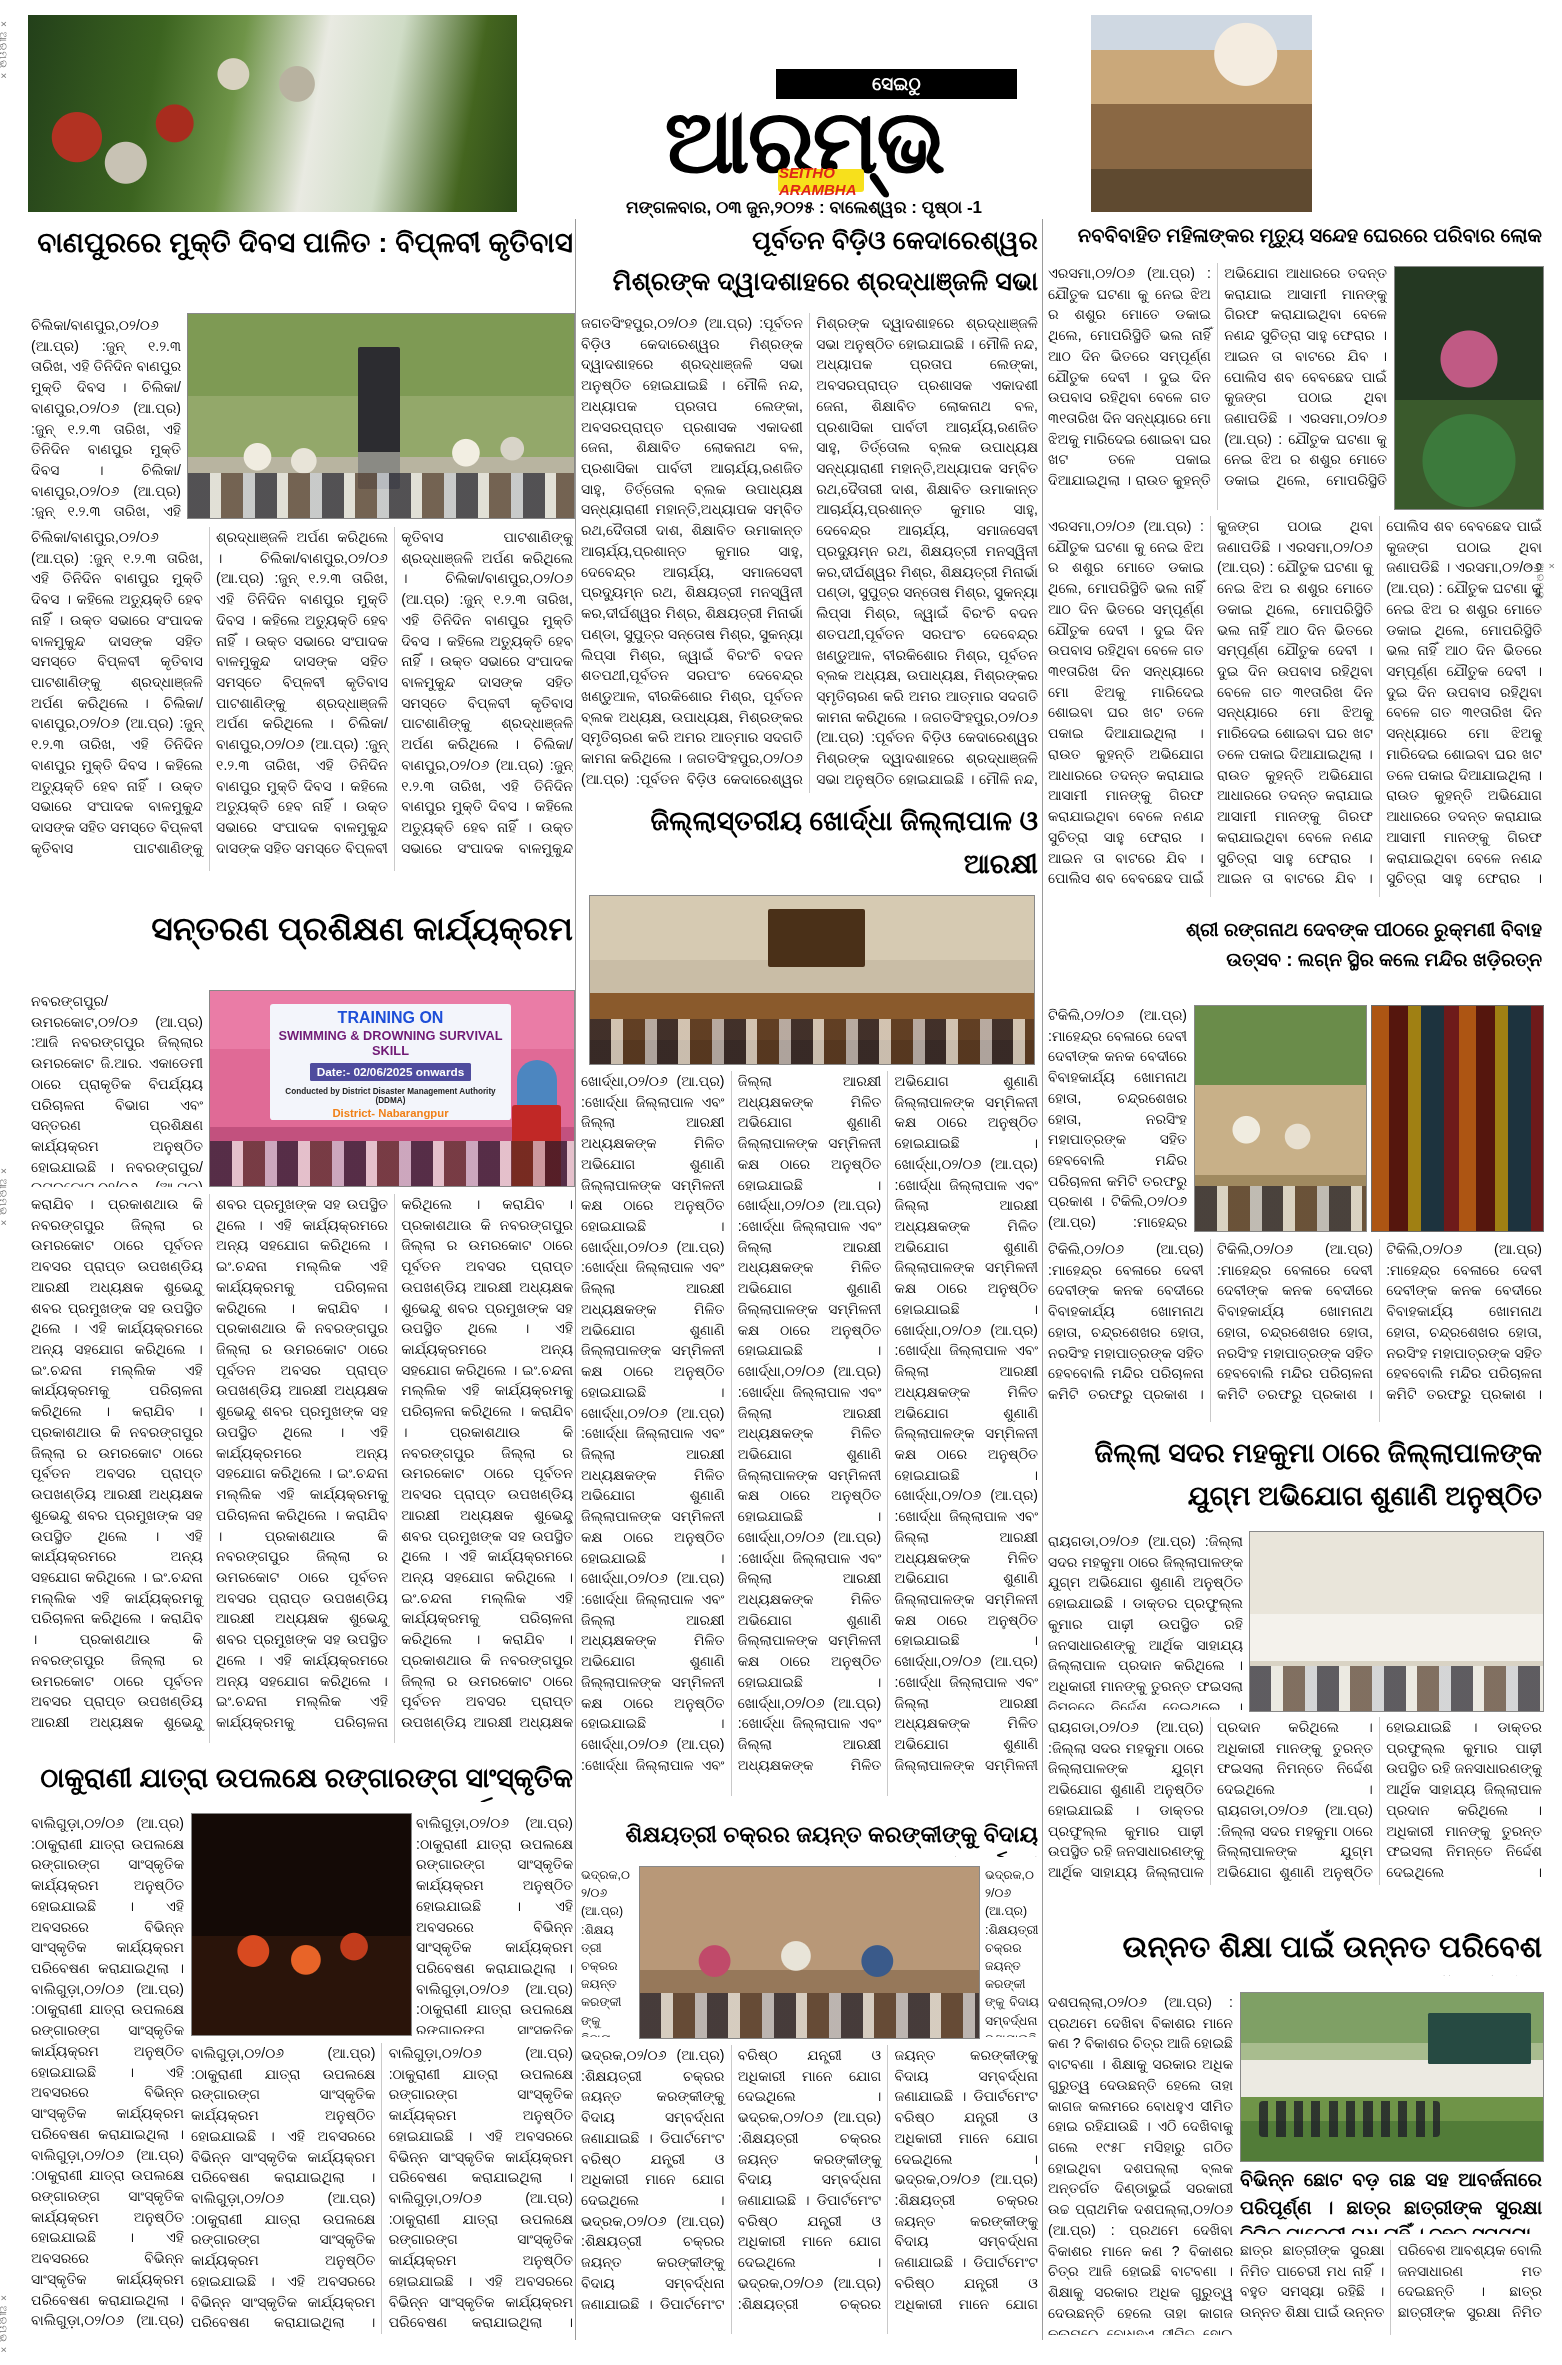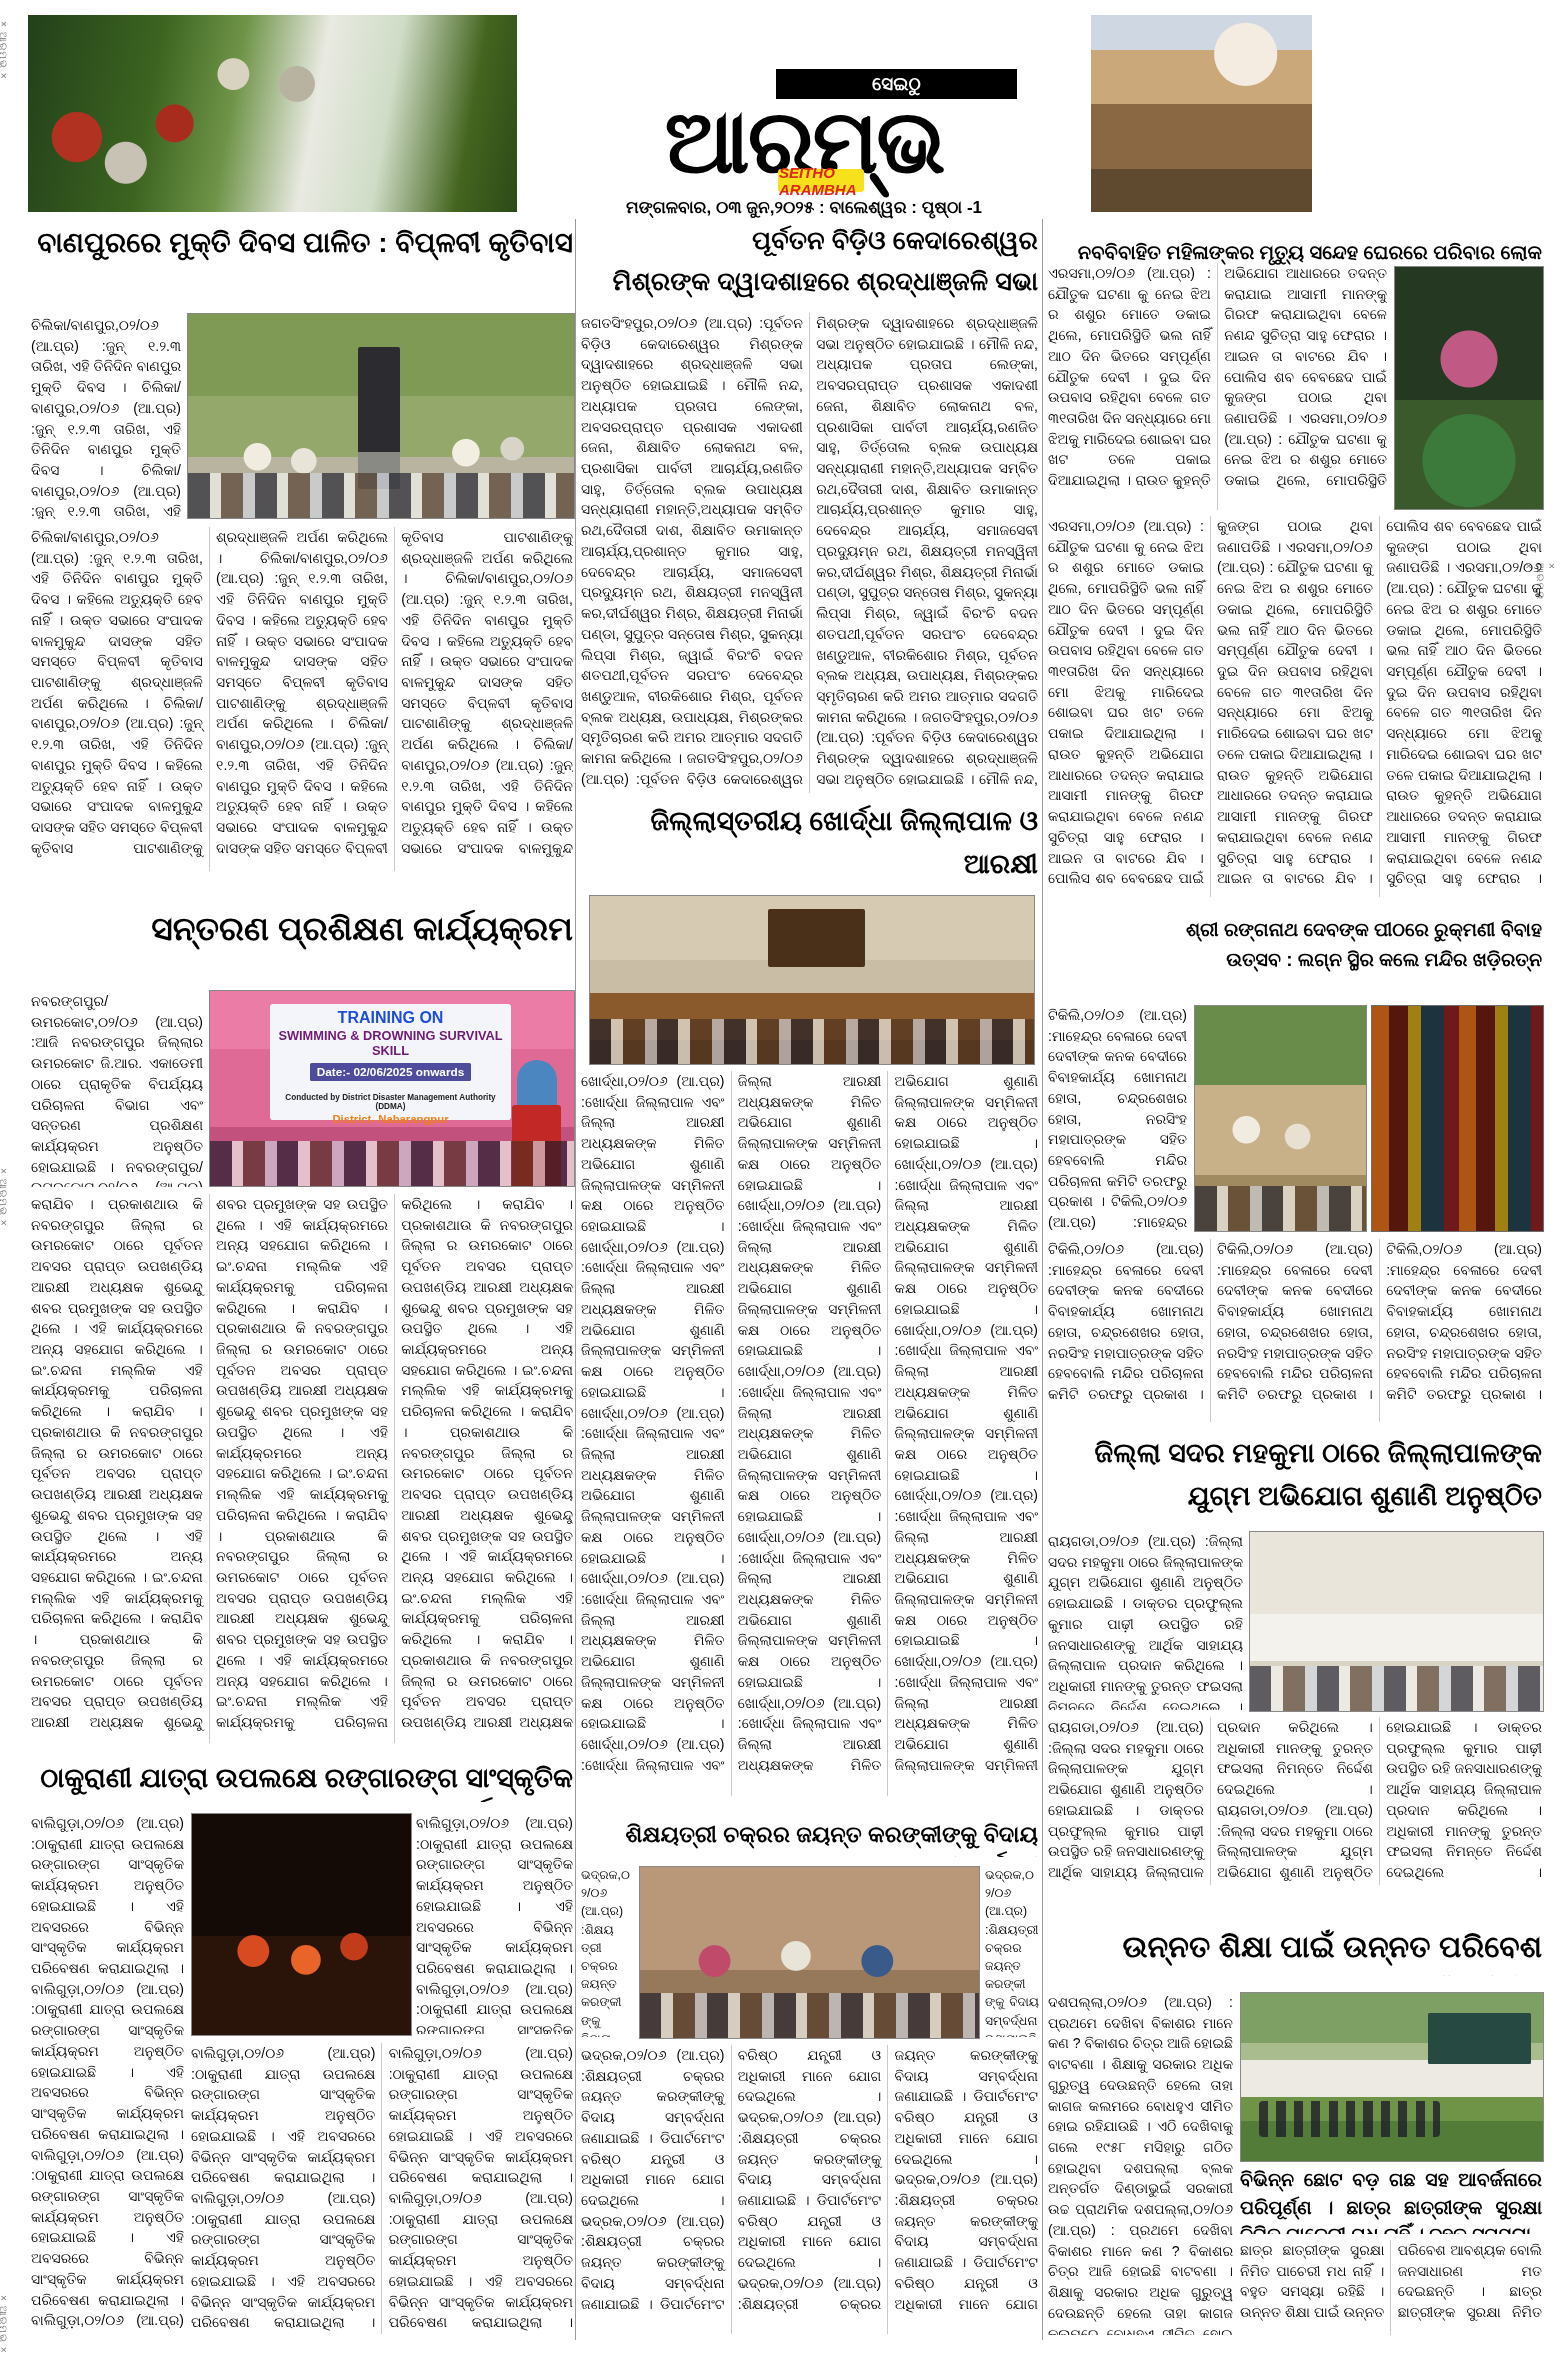--- a/index.html
+++ b/index.html
@@ -52,21 +52,21 @@
       linear-gradient(180deg,#7e9a54 0 40%,#93a86a 40% 70%,#b8b4a0 70%)}
   .pillar{position:absolute;left:44%;top:16%;width:11%;height:70%;
       background:linear-gradient(180deg,#2c2c30 0 74%,#8a8a84 74%);border-radius:2px}
   .ph-a2{background:linear-gradient(180deg,#ea7ca6 0 30%,#e06a96 30% 70%,#c2517e 70%)}
   .swimbanner{position:absolute;left:60px;top:13.3px;width:241px;height:116px;background:#f3f5fb;
       border-radius:3.1px;text-align:center;padding:5.1px 4.1px;box-sizing:border-box}
   .sb1{color:#1d4ed8;font-weight:800;font-size:16px;line-height:1.15}
   .sb2{color:#701a75;font-weight:700;font-size:12.8px;line-height:1.2}
   .sb3{display:inline-block;background:#4f4c9e;color:#fff;font-weight:700;font-size:11.8px;
       padding:2px 7.2px;margin-top:4.1px;border-radius:1.5px}
-  .sb4{color:#222;font-weight:700;font-size:8.2px;margin-top:12px}
+  .sb4{color:#222;font-weight:700;font-size:8.2px;margin-top:6px}
   .sb5{color:#111;font-weight:800;font-size:11.3px;margin-top:2px}
   .sb5 span{color:#f08018}
   .podium{position:absolute;right:13.3px;bottom:0;width:49px;height:81px;background:#c12826;border-radius:3.1px 3.1px 0 0}
   .speaker{position:absolute;right:17.4px;bottom:77px;width:40px;height:49px;border-radius:20.5px 20.5px 4.1px 4.1px;
       background:#4c86c0}
   .ph-b2{background:linear-gradient(180deg,#d6cab2 0 38%,#c9bda6 38% 58%,#8a5a2c 58% 86%,#6e4722 86%)}
   .screenb{position:absolute;left:40%;top:8%;width:22%;height:34%;background:#4a3категория018;background:#4a3018;border-radius:2px}
   .ph-c1{background:
       radial-gradient(circle at 50% 38%,#c05a84 0 28px,transparent 29px),
       radial-gradient(circle at 50% 80%,#3c7a3c 0 46px,transparent 47px),
@@ -170,21 +170,21 @@
 <div class="bt cols3" style="left:581px;top:1071px;width:457px;height:725px">ଖୋର୍ଦ୍ଧା,୦୨/୦୬ (ଆ.ପ୍ର) :ଖୋର୍ଦ୍ଧା ଜିଲ୍ଲାପାଳ ଏବଂ ଜିଲ୍ଲା ଆରକ୍ଷୀ ଅଧ୍ୟକ୍ଷକଙ୍କ ମିଳିତ ଅଭିଯୋଗ ଶୁଣାଣି ଜିଲ୍ଲାପାଳଙ୍କ ସମ୍ମିଳନୀ କକ୍ଷ ଠାରେ ଅନୁଷ୍ଠିତ ହୋଇଯାଇଛି । ଖୋର୍ଦ୍ଧା,୦୨/୦୬ (ଆ.ପ୍ର) :ଖୋର୍ଦ୍ଧା ଜିଲ୍ଲାପାଳ ଏବଂ ଜିଲ୍ଲା ଆରକ୍ଷୀ ଅଧ୍ୟକ୍ଷକଙ୍କ ମିଳିତ ଅଭିଯୋଗ ଶୁଣାଣି ଜିଲ୍ଲାପାଳଙ୍କ ସମ୍ମିଳନୀ କକ୍ଷ ଠାରେ ଅନୁଷ୍ଠିତ ହୋଇଯାଇଛି । ଖୋର୍ଦ୍ଧା,୦୨/୦୬ (ଆ.ପ୍ର) :ଖୋର୍ଦ୍ଧା ଜିଲ୍ଲାପାଳ ଏବଂ ଜିଲ୍ଲା ଆରକ୍ଷୀ ଅଧ୍ୟକ୍ଷକଙ୍କ ମିଳିତ ଅଭିଯୋଗ ଶୁଣାଣି ଜିଲ୍ଲାପାଳଙ୍କ ସମ୍ମିଳନୀ କକ୍ଷ ଠାରେ ଅନୁଷ୍ଠିତ ହୋଇଯାଇଛି । ଖୋର୍ଦ୍ଧା,୦୨/୦୬ (ଆ.ପ୍ର) :ଖୋର୍ଦ୍ଧା ଜିଲ୍ଲାପାଳ ଏବଂ ଜିଲ୍ଲା ଆରକ୍ଷୀ ଅଧ୍ୟକ୍ଷକଙ୍କ ମିଳିତ ଅଭିଯୋଗ ଶୁଣାଣି ଜିଲ୍ଲାପାଳଙ୍କ ସମ୍ମିଳନୀ କକ୍ଷ ଠାରେ ଅନୁଷ୍ଠିତ ହୋଇଯାଇଛି । ଖୋର୍ଦ୍ଧା,୦୨/୦୬ (ଆ.ପ୍ର) :ଖୋର୍ଦ୍ଧା ଜିଲ୍ଲାପାଳ ଏବଂ ଜିଲ୍ଲା ଆରକ୍ଷୀ ଅଧ୍ୟକ୍ଷକଙ୍କ ମିଳିତ ଅଭିଯୋଗ ଶୁଣାଣି ଜିଲ୍ଲାପାଳଙ୍କ ସମ୍ମିଳନୀ କକ୍ଷ ଠାରେ ଅନୁଷ୍ଠିତ ହୋଇଯାଇଛି । ଖୋର୍ଦ୍ଧା,୦୨/୦୬ (ଆ.ପ୍ର) :ଖୋର୍ଦ୍ଧା ଜିଲ୍ଲାପାଳ ଏବଂ ଜିଲ୍ଲା ଆରକ୍ଷୀ ଅଧ୍ୟକ୍ଷକଙ୍କ ମିଳିତ ଅଭିଯୋଗ ଶୁଣାଣି ଜିଲ୍ଲାପାଳଙ୍କ ସମ୍ମିଳନୀ କକ୍ଷ ଠାରେ ଅନୁଷ୍ଠିତ ହୋଇଯାଇଛି । ଖୋର୍ଦ୍ଧା,୦୨/୦୬ (ଆ.ପ୍ର) :ଖୋର୍ଦ୍ଧା ଜିଲ୍ଲାପାଳ ଏବଂ ଜିଲ୍ଲା ଆରକ୍ଷୀ ଅଧ୍ୟକ୍ଷକଙ୍କ ମିଳିତ ଅଭିଯୋଗ ଶୁଣାଣି ଜିଲ୍ଲାପାଳଙ୍କ ସମ୍ମିଳନୀ କକ୍ଷ ଠାରେ ଅନୁଷ୍ଠିତ ହୋଇଯାଇଛି । ଖୋର୍ଦ୍ଧା,୦୨/୦୬ (ଆ.ପ୍ର) :ଖୋର୍ଦ୍ଧା ଜିଲ୍ଲାପାଳ ଏବଂ ଜିଲ୍ଲା ଆରକ୍ଷୀ ଅଧ୍ୟକ୍ଷକଙ୍କ ମିଳିତ ଅଭିଯୋଗ ଶୁଣାଣି ଜିଲ୍ଲାପାଳଙ୍କ ସମ୍ମିଳନୀ କକ୍ଷ ଠାରେ ଅନୁଷ୍ଠିତ ହୋଇଯାଇଛି । ଖୋର୍ଦ୍ଧା,୦୨/୦୬ (ଆ.ପ୍ର) :ଖୋର୍ଦ୍ଧା ଜିଲ୍ଲାପାଳ ଏବଂ ଜିଲ୍ଲା ଆରକ୍ଷୀ ଅଧ୍ୟକ୍ଷକଙ୍କ ମିଳିତ ଅଭିଯୋଗ ଶୁଣାଣି ଜିଲ୍ଲାପାଳଙ୍କ ସମ୍ମିଳନୀ କକ୍ଷ ଠାରେ ଅନୁଷ୍ଠିତ ହୋଇଯାଇଛି । ଖୋର୍ଦ୍ଧା,୦୨/୦୬ (ଆ.ପ୍ର) :ଖୋର୍ଦ୍ଧା ଜିଲ୍ଲାପାଳ ଏବଂ ଜିଲ୍ଲା ଆରକ୍ଷୀ ଅଧ୍ୟକ୍ଷକଙ୍କ ମିଳିତ ଅଭିଯୋଗ ଶୁଣାଣି ଜିଲ୍ଲାପାଳଙ୍କ ସମ୍ମିଳନୀ କକ୍ଷ ଠାରେ ଅନୁଷ୍ଠିତ ହୋଇଯାଇଛି । ଖୋର୍ଦ୍ଧା,୦୨/୦୬ (ଆ.ପ୍ର) :ଖୋର୍ଦ୍ଧା ଜିଲ୍ଲାପାଳ ଏବଂ ଜିଲ୍ଲା ଆରକ୍ଷୀ ଅଧ୍ୟକ୍ଷକଙ୍କ ମିଳିତ ଅଭିଯୋଗ ଶୁଣାଣି ଜିଲ୍ଲାପାଳଙ୍କ ସମ୍ମିଳନୀ କକ୍ଷ ଠାରେ ଅନୁଷ୍ଠିତ ହୋଇଯାଇଛି । ଖୋର୍ଦ୍ଧା,୦୨/୦୬ (ଆ.ପ୍ର) :ଖୋର୍ଦ୍ଧା ଜିଲ୍ଲାପାଳ ଏବଂ ଜିଲ୍ଲା ଆରକ୍ଷୀ ଅଧ୍ୟକ୍ଷକଙ୍କ ମିଳିତ ଅଭିଯୋଗ ଶୁଣାଣି ଜିଲ୍ଲାପାଳଙ୍କ ସମ୍ମିଳନୀ କକ୍ଷ ଠାରେ ଅନୁଷ୍ଠିତ ହୋଇଯାଇଛି । ଖୋର୍ଦ୍ଧା,୦୨/୦୬ (ଆ.ପ୍ର) :ଖୋର୍ଦ୍ଧା ଜିଲ୍ଲାପାଳ ଏବଂ ଜିଲ୍ଲା ଆରକ୍ଷୀ ଅଧ୍ୟକ୍ଷକଙ୍କ ମିଳିତ ଅଭିଯୋଗ ଶୁଣାଣି ଜିଲ୍ଲାପାଳଙ୍କ ସମ୍ମିଳନୀ କକ୍ଷ ଠାରେ ଅନୁଷ୍ଠିତ ହୋଇଯାଇଛି । ଖୋର୍ଦ୍ଧା,୦୨/୦୬ (ଆ.ପ୍ର) :ଖୋର୍ଦ୍ଧା ଜିଲ୍ଲାପାଳ ଏବଂ ଜିଲ୍ଲା ଆରକ୍ଷୀ ଅଧ୍ୟକ୍ଷକଙ୍କ ମିଳିତ ଅଭିଯୋଗ ଶୁଣାଣି ଜିଲ୍ଲାପାଳଙ୍କ ସମ୍ମିଳନୀ କକ୍ଷ ଠାରେ ଅନୁଷ୍ଠିତ ହୋଇଯାଇଛି ।</div>
 
 <div class="hl" style="left:581px;top:1820px;width:457px;height:37px;font-size:22.5px;line-height:1.35">
   <div>ଶିକ୍ଷୟତ୍ରୀ ଚକ୍ରର ଜୟନ୍ତ କରଙ୍କୀଙ୍କୁ ବିଦାୟ ସମ୍ବର୍ଦ୍ଧନା</div>
 </div>
 <div class="bt" style="left:581px;top:1866px;width:52px;height:171px;font-size:12.3px">ଭଦ୍ରକ,୦୨/୦୬ (ଆ.ପ୍ର) :ଶିକ୍ଷୟତ୍ରୀ ଚକ୍ରର ଜୟନ୍ତ କରଙ୍କୀଙ୍କୁ ବିଦାୟ ସମ୍ବର୍ଦ୍ଧନା ଜଣାଯାଇଛି । ଡିପାର୍ଟମେଂଟ ବରିଷ୍ଠ ଯନ୍ତ୍ରୀ ଓ ଅଧିକାରୀ ମାନେ ଯୋଗ ଦେଇଥିଲେ । ଭଦ୍ରକ,୦୨/୦୬ (ଆ.ପ୍ର) :ଶିକ୍ଷୟତ୍ରୀ ଚକ୍ରର ଜୟନ୍ତ କରଙ୍କୀଙ୍କୁ ବିଦାୟ ସମ୍ବର୍ଦ୍ଧନା ଜଣାଯାଇଛି । ଡିପାର୍ଟମେଂଟ ବରିଷ୍ଠ ଯନ୍ତ୍ରୀ ଓ ଅଧିକାରୀ ମାନେ ଯୋଗ ଦେଇଥିଲେ ।</div>
 <div class="ph ph-b3 crowd" style="left:639px;top:1866px;width:339px;height:171px"></div>
 <div class="bt" style="left:985px;top:1866px;width:54px;height:171px;font-size:12.3px">ଭଦ୍ରକ,୦୨/୦୬ (ଆ.ପ୍ର) :ଶିକ୍ଷୟତ୍ରୀ ଚକ୍ରର ଜୟନ୍ତ କରଙ୍କୀଙ୍କୁ ବିଦାୟ ସମ୍ବର୍ଦ୍ଧନା ଜଣାଯାଇଛି । ଡିପାର୍ଟମେଂଟ ବରିଷ୍ଠ ଯନ୍ତ୍ରୀ ଓ ଅଧିକାରୀ ମାନେ ଯୋଗ ଦେଇଥିଲେ । ଭଦ୍ରକ,୦୨/୦୬ (ଆ.ପ୍ର) :ଶିକ୍ଷୟତ୍ରୀ ଚକ୍ରର ଜୟନ୍ତ କରଙ୍କୀଙ୍କୁ ବିଦାୟ ସମ୍ବର୍ଦ୍ଧନା ଜଣାଯାଇଛି । ଡିପାର୍ଟମେଂଟ ବରିଷ୍ଠ ଯନ୍ତ୍ରୀ ଓ ଅଧିକାରୀ ମାନେ ଯୋଗ ଦେଇଥିଲେ ।</div>
 <div class="bt cols3" style="left:581px;top:2045px;width:457px;height:289px">ଭଦ୍ରକ,୦୨/୦୬ (ଆ.ପ୍ର) :ଶିକ୍ଷୟତ୍ରୀ ଚକ୍ରର ଜୟନ୍ତ କରଙ୍କୀଙ୍କୁ ବିଦାୟ ସମ୍ବର୍ଦ୍ଧନା ଜଣାଯାଇଛି । ଡିପାର୍ଟମେଂଟ ବରିଷ୍ଠ ଯନ୍ତ୍ରୀ ଓ ଅଧିକାରୀ ମାନେ ଯୋଗ ଦେଇଥିଲେ । ଭଦ୍ରକ,୦୨/୦୬ (ଆ.ପ୍ର) :ଶିକ୍ଷୟତ୍ରୀ ଚକ୍ରର ଜୟନ୍ତ କରଙ୍କୀଙ୍କୁ ବିଦାୟ ସମ୍ବର୍ଦ୍ଧନା ଜଣାଯାଇଛି । ଡିପାର୍ଟମେଂଟ ବରିଷ୍ଠ ଯନ୍ତ୍ରୀ ଓ ଅଧିକାରୀ ମାନେ ଯୋଗ ଦେଇଥିଲେ । ଭଦ୍ରକ,୦୨/୦୬ (ଆ.ପ୍ର) :ଶିକ୍ଷୟତ୍ରୀ ଚକ୍ରର ଜୟନ୍ତ କରଙ୍କୀଙ୍କୁ ବିଦାୟ ସମ୍ବର୍ଦ୍ଧନା ଜଣାଯାଇଛି । ଡିପାର୍ଟମେଂଟ ବରିଷ୍ଠ ଯନ୍ତ୍ରୀ ଓ ଅଧିକାରୀ ମାନେ ଯୋଗ ଦେଇଥିଲେ । ଭଦ୍ରକ,୦୨/୦୬ (ଆ.ପ୍ର) :ଶିକ୍ଷୟତ୍ରୀ ଚକ୍ରର ଜୟନ୍ତ କରଙ୍କୀଙ୍କୁ ବିଦାୟ ସମ୍ବର୍ଦ୍ଧନା ଜଣାଯାଇଛି । ଡିପାର୍ଟମେଂଟ ବରିଷ୍ଠ ଯନ୍ତ୍ରୀ ଓ ଅଧିକାରୀ ମାନେ ଯୋଗ ଦେଇଥିଲେ । ଭଦ୍ରକ,୦୨/୦୬ (ଆ.ପ୍ର) :ଶିକ୍ଷୟତ୍ରୀ ଚକ୍ରର ଜୟନ୍ତ କରଙ୍କୀଙ୍କୁ ବିଦାୟ ସମ୍ବର୍ଦ୍ଧନା ଜଣାଯାଇଛି । ଡିପାର୍ଟମେଂଟ ବରିଷ୍ଠ ଯନ୍ତ୍ରୀ ଓ ଅଧିକାରୀ ମାନେ ଯୋଗ ଦେଇଥିଲେ । ଭଦ୍ରକ,୦୨/୦୬ (ଆ.ପ୍ର) :ଶିକ୍ଷୟତ୍ରୀ ଚକ୍ରର ଜୟନ୍ତ କରଙ୍କୀଙ୍କୁ ବିଦାୟ ସମ୍ବର୍ଦ୍ଧନା ଜଣାଯାଇଛି । ଡିପାର୍ଟମେଂଟ ବରିଷ୍ଠ ଯନ୍ତ୍ରୀ ଓ ଅଧିକାରୀ ମାନେ ଯୋଗ ଦେଇଥିଲେ ।</div>
 
-<div class="hl" style="left:1048px;top:239px;width:494px;height:32px;font-size:19.5px;line-height:1.4;white-space:nowrap">
+<div class="hl" style="left:1048px;top:222px;width:494px;height:32px;font-size:19.5px;line-height:1.4;white-space:nowrap">
   <div>ନବବିବାହିତ ମହିଳାଙ୍କର ମୃତ୍ୟୁ ସନ୍ଦେହ ଘେରରେ ପରିବାର ଲୋକ</div>
 </div>
 <div class="bt cols2" style="left:1048px;top:263px;width:339px;height:247px">ଏରସମା,୦୨/୦୬ (ଆ.ପ୍ର) : ଯୌତୁକ ଘଟଣା କୁ ନେଇ ଝିଅ ର ଶଶୁର ମୋତେ ଡକାଇ ଥିଲେ, ମୋପରିସ୍ଥିତି ଭଲ ନାହିଁ ଆଠ ଦିନ ଭିତରେ ସମ୍ପୂର୍ଣ୍ଣ ଯୌତୁକ ଦେବୀ । ଦୁଇ ଦିନ ଉପବାସ ରହିଥିବା ବେଳେ ଗତ ୩୧ତାରିଖ ଦିନ ସନ୍ଧ୍ୟାରେ ମୋ ଝିଅକୁ ମାରିଦେଇ ଶୋଇବା ଘର ଖଟ ତଳେ ପକାଇ ଦିଆଯାଇଥିଲା । ରାଉତ କୁହନ୍ତି ଅଭିଯୋଗ ଆଧାରରେ ତଦନ୍ତ କରାଯାଇ ଆସାମୀ ମାନଙ୍କୁ ଗିରଫ କରାଯାଇଥିବା ବେଳେ ନଣନ୍ଦ ସୁଚିତ୍ରା ସାହୁ ଫେରାର । ଆଇନ ତା ବାଟରେ ଯିବ । ପୋଲିସ ଶବ ବେବଛେଦ ପାଇଁ କୁଜଙ୍ଗ ପଠାଇ ଥିବା ଜଣାପଡିଛି । ଏରସମା,୦୨/୦୬ (ଆ.ପ୍ର) : ଯୌତୁକ ଘଟଣା କୁ ନେଇ ଝିଅ ର ଶଶୁର ମୋତେ ଡକାଇ ଥିଲେ, ମୋପରିସ୍ଥିତି ଭଲ ନାହିଁ ଆଠ ଦିନ ଭିତରେ ସମ୍ପୂର୍ଣ୍ଣ ଯୌତୁକ ଦେବୀ । ଦୁଇ ଦିନ ଉପବାସ ରହିଥିବା ବେଳେ ଗତ ୩୧ତାରିଖ ଦିନ ସନ୍ଧ୍ୟାରେ ମୋ ଝିଅକୁ ମାରିଦେଇ ଶୋଇବା ଘର ଖଟ ତଳେ ପକାଇ ଦିଆଯାଇଥିଲା । ରାଉତ କୁହନ୍ତି ଅଭିଯୋଗ ଆଧାରରେ ତଦନ୍ତ କରାଯାଇ ଆସାମୀ ମାନଙ୍କୁ ଗିରଫ କରାଯାଇଥିବା ବେଳେ ନଣନ୍ଦ ସୁଚିତ୍ରା ସାହୁ ଫେରାର । ଆଇନ ତା ବାଟରେ ଯିବ । ପୋଲିସ ଶବ ବେବଛେଦ ପାଇଁ କୁଜଙ୍ଗ ପଠାଇ ଥିବା ଜଣାପଡିଛି ।</div>
 <div class="ph ph-c1" style="left:1394px;top:266px;width:148px;height:242px"></div>
 <div class="bt cols3" style="left:1048px;top:516px;width:494px;height:381px">ଏରସମା,୦୨/୦୬ (ଆ.ପ୍ର) : ଯୌତୁକ ଘଟଣା କୁ ନେଇ ଝିଅ ର ଶଶୁର ମୋତେ ଡକାଇ ଥିଲେ, ମୋପରିସ୍ଥିତି ଭଲ ନାହିଁ ଆଠ ଦିନ ଭିତରେ ସମ୍ପୂର୍ଣ୍ଣ ଯୌତୁକ ଦେବୀ । ଦୁଇ ଦିନ ଉପବାସ ରହିଥିବା ବେଳେ ଗତ ୩୧ତାରିଖ ଦିନ ସନ୍ଧ୍ୟାରେ ମୋ ଝିଅକୁ ମାରିଦେଇ ଶୋଇବା ଘର ଖଟ ତଳେ ପକାଇ ଦିଆଯାଇଥିଲା । ରାଉତ କୁହନ୍ତି ଅଭିଯୋଗ ଆଧାରରେ ତଦନ୍ତ କରାଯାଇ ଆସାମୀ ମାନଙ୍କୁ ଗିରଫ କରାଯାଇଥିବା ବେଳେ ନଣନ୍ଦ ସୁଚିତ୍ରା ସାହୁ ଫେରାର । ଆଇନ ତା ବାଟରେ ଯିବ । ପୋଲିସ ଶବ ବେବଛେଦ ପାଇଁ କୁଜଙ୍ଗ ପଠାଇ ଥିବା ଜଣାପଡିଛି । ଏରସମା,୦୨/୦୬ (ଆ.ପ୍ର) : ଯୌତୁକ ଘଟଣା କୁ ନେଇ ଝିଅ ର ଶଶୁର ମୋତେ ଡକାଇ ଥିଲେ, ମୋପରିସ୍ଥିତି ଭଲ ନାହିଁ ଆଠ ଦିନ ଭିତରେ ସମ୍ପୂର୍ଣ୍ଣ ଯୌତୁକ ଦେବୀ । ଦୁଇ ଦିନ ଉପବାସ ରହିଥିବା ବେଳେ ଗତ ୩୧ତାରିଖ ଦିନ ସନ୍ଧ୍ୟାରେ ମୋ ଝିଅକୁ ମାରିଦେଇ ଶୋଇବା ଘର ଖଟ ତଳେ ପକାଇ ଦିଆଯାଇଥିଲା । ରାଉତ କୁହନ୍ତି ଅଭିଯୋଗ ଆଧାରରେ ତଦନ୍ତ କରାଯାଇ ଆସାମୀ ମାନଙ୍କୁ ଗିରଫ କରାଯାଇଥିବା ବେଳେ ନଣନ୍ଦ ସୁଚିତ୍ରା ସାହୁ ଫେରାର । ଆଇନ ତା ବାଟରେ ଯିବ । ପୋଲିସ ଶବ ବେବଛେଦ ପାଇଁ କୁଜଙ୍ଗ ପଠାଇ ଥିବା ଜଣାପଡିଛି । ଏରସମା,୦୨/୦୬ (ଆ.ପ୍ର) : ଯୌତୁକ ଘଟଣା କୁ ନେଇ ଝିଅ ର ଶଶୁର ମୋତେ ଡକାଇ ଥିଲେ, ମୋପରିସ୍ଥିତି ଭଲ ନାହିଁ ଆଠ ଦିନ ଭିତରେ ସମ୍ପୂର୍ଣ୍ଣ ଯୌତୁକ ଦେବୀ । ଦୁଇ ଦିନ ଉପବାସ ରହିଥିବା ବେଳେ ଗତ ୩୧ତାରିଖ ଦିନ ସନ୍ଧ୍ୟାରେ ମୋ ଝିଅକୁ ମାରିଦେଇ ଶୋଇବା ଘର ଖଟ ତଳେ ପକାଇ ଦିଆଯାଇଥିଲା । ରାଉତ କୁହନ୍ତି ଅଭିଯୋଗ ଆଧାରରେ ତଦନ୍ତ କରାଯାଇ ଆସାମୀ ମାନଙ୍କୁ ଗିରଫ କରାଯାଇଥିବା ବେଳେ ନଣନ୍ଦ ସୁଚିତ୍ରା ସାହୁ ଫେରାର । ଆଇନ ତା ବାଟରେ ଯିବ । ପୋଲିସ ଶବ ବେବଛେଦ ପାଇଁ କୁଜଙ୍ଗ ପଠାଇ ଥିବା ଜଣାପଡିଛି । ଏରସମା,୦୨/୦୬ (ଆ.ପ୍ର) : ଯୌତୁକ ଘଟଣା କୁ ନେଇ ଝିଅ ର ଶଶୁର ମୋତେ ଡକାଇ ଥିଲେ, ମୋପରିସ୍ଥିତି ଭଲ ନାହିଁ ଆଠ ଦିନ ଭିତରେ ସମ୍ପୂର୍ଣ୍ଣ ଯୌତୁକ ଦେବୀ । ଦୁଇ ଦିନ ଉପବାସ ରହିଥିବା ବେଳେ ଗତ ୩୧ତାରିଖ ଦିନ ସନ୍ଧ୍ୟାରେ ମୋ ଝିଅକୁ ମାରିଦେଇ ଶୋଇବା ଘର ଖଟ ତଳେ ପକାଇ ଦିଆଯାଇଥିଲା । ରାଉତ କୁହନ୍ତି ଅଭିଯୋଗ ଆଧାରରେ ତଦନ୍ତ କରାଯାଇ ଆସାମୀ ମାନଙ୍କୁ ଗିରଫ କରାଯାଇଥିବା ବେଳେ ନଣନ୍ଦ ସୁଚିତ୍ରା ସାହୁ ଫେରାର । ଆଇନ ତା ବାଟରେ ଯିବ । ପୋଲିସ ଶବ ବେବଛେଦ ପାଇଁ କୁଜଙ୍ଗ ପଠାଇ ଥିବା ଜଣାପଡିଛି ।</div>
 
 <div class="hl" style="left:1048px;top:915px;width:494px;height:88px;font-size:19px;line-height:1.6">
   <div>ଶ୍ରୀ ରଙ୍ଗନାଥ ଦେବଙ୍କ ପୀଠରେ ରୁକ୍ମଣୀ ବିବାହ</div>
   <div>ଉତ୍ସବ : ଲଗ୍ନ ସ୍ଥିର କଲେ ମନ୍ଦିର ଖଡ଼ିରତ୍ନ</div>
 </div>

